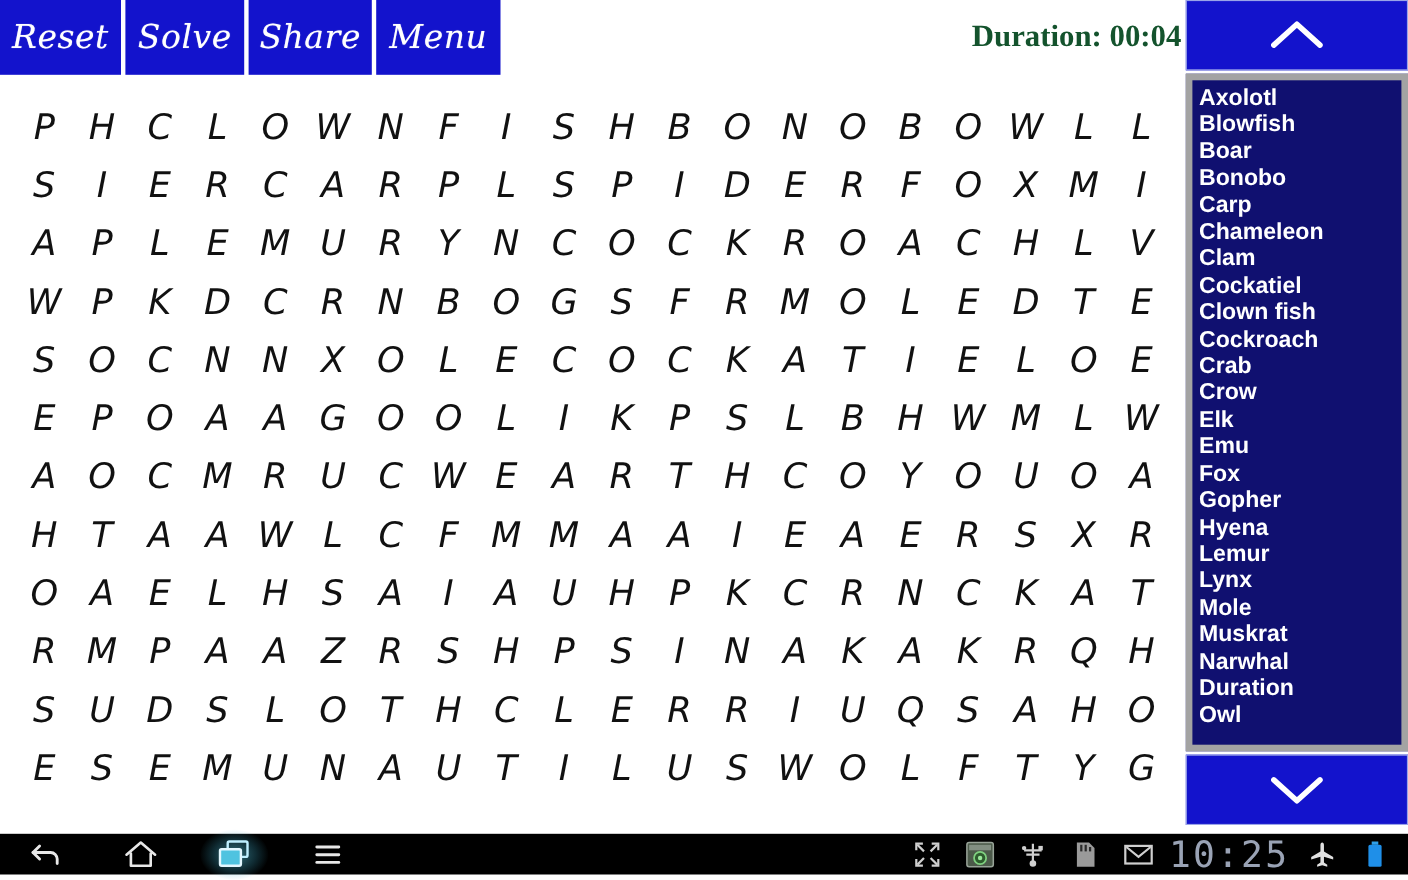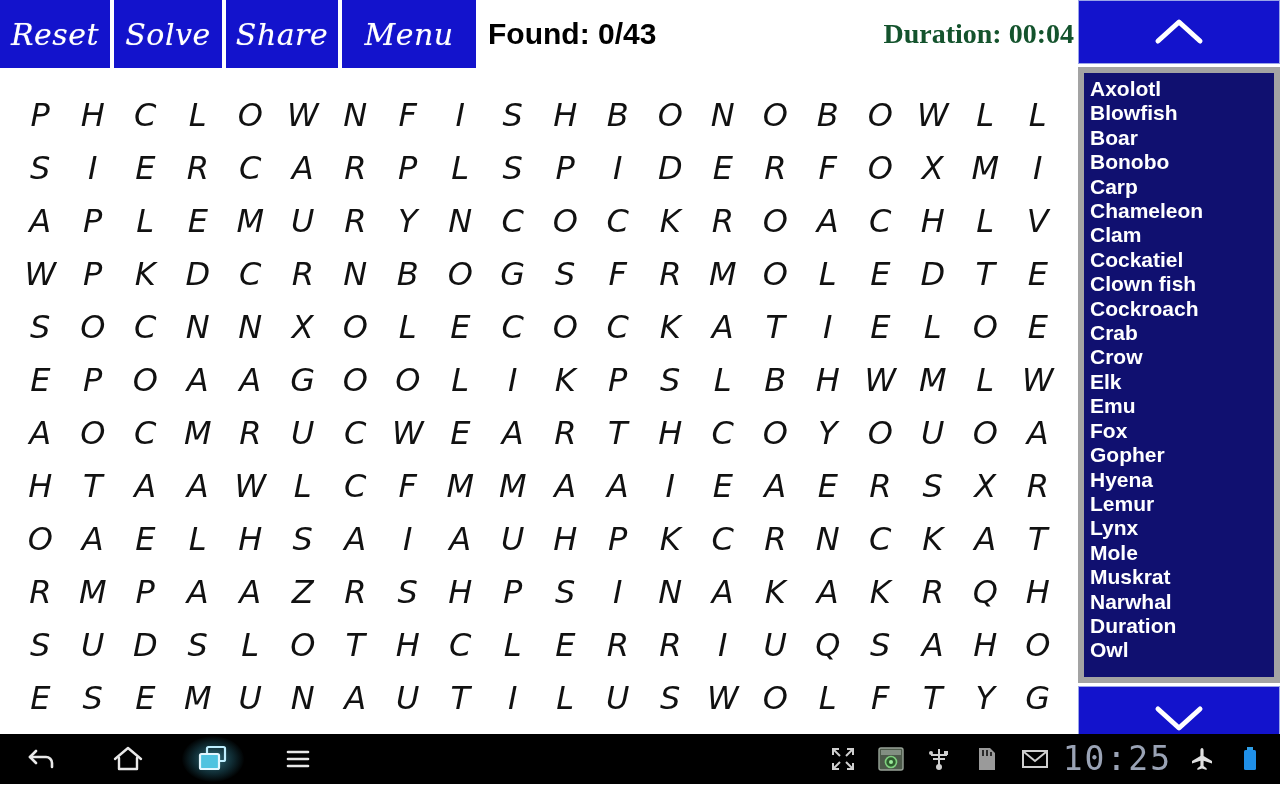--- a/index.html
+++ b/index.html
@@ -46,21 +46,21 @@
     display: flex;
     align-items: center;
     justify-content: center;
     padding: 0 14px;
     cursor: pointer;
     text-shadow: 0 0 1px rgba(255,255,255,0.5);
   }
   .btn-reset { width: 110px; }
   .btn-solve { width: 108px; }
   .btn-share { width: 112px; }
-  .btn-menu  { width: 134px; }
+  .btn-menu  { width: 113px; }
 
   .found {
     font-size: 30px;
     font-weight: bold;
     color: #000000;
     line-height: 68px;
     margin-left: 8px;
     white-space: nowrap;
   }
 
@@ -143,23 +143,23 @@
     font-weight: bold;
     line-height: 24.4px;
     white-space: nowrap;
     cursor: pointer;
   }
 
   
   .navbar {
     position: absolute;
     left: 0;
-    bottom: 16px;
+    bottom: 5px;
     width: 1280px;
-    height: 50px;
+    height: 37px;
     background: #000000;
     display: flex;
     align-items: center;
   }
 
   .nav-left {
     display: flex;
     align-items: center;
     width: 340px;
     height: 50px;
@@ -211,21 +211,20 @@
 </head>
 <body>
 
 <div id="app">
 
   <div class="toolbar">
     <button class="btn btn-reset">Reset</button>
     <button class="btn btn-solve">Solve</button>
     <button class="btn btn-share">Share</button>
     <button class="btn btn-menu">Menu</button>
-    <div class="found">Found: 0/43</div>
     <div class="duration">Duration: 00:04</div>
   </div>
 
   <div class="grid-area">
     <table class="grid">
       <tbody id="grid-body">
           <tr>
             <td>P</td>
             <td>H</td>
             <td>C</td>

